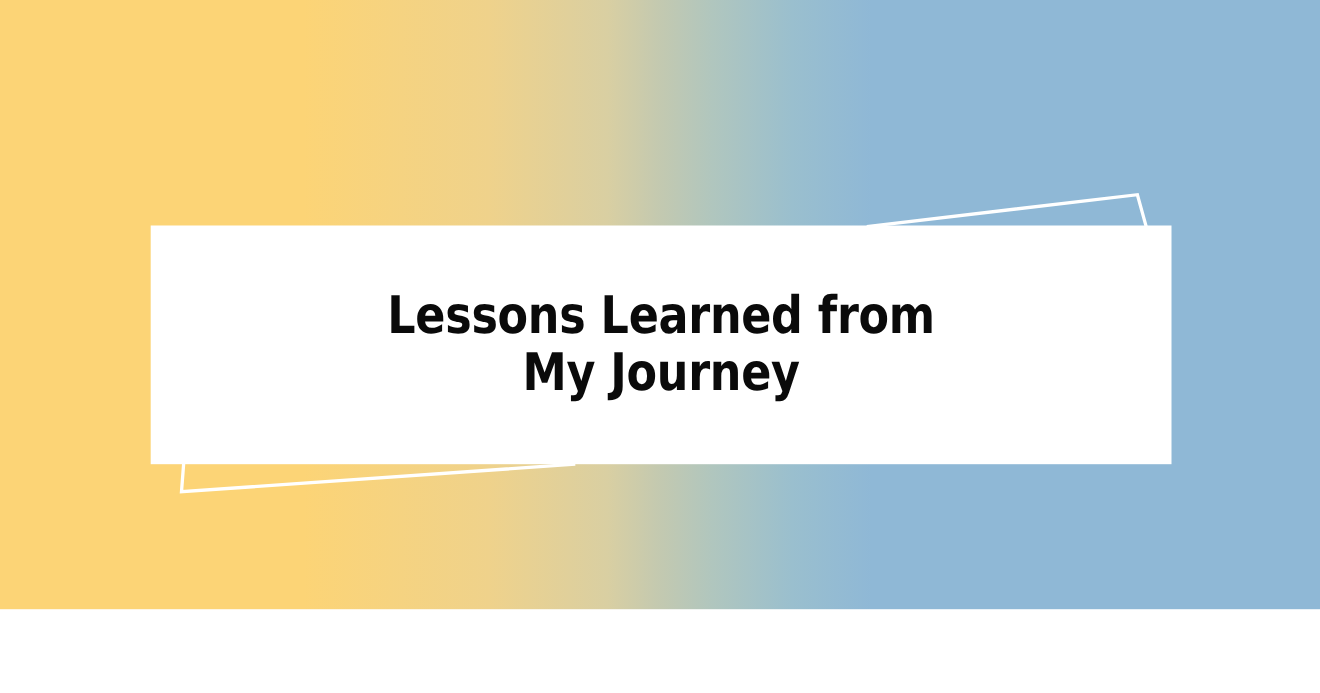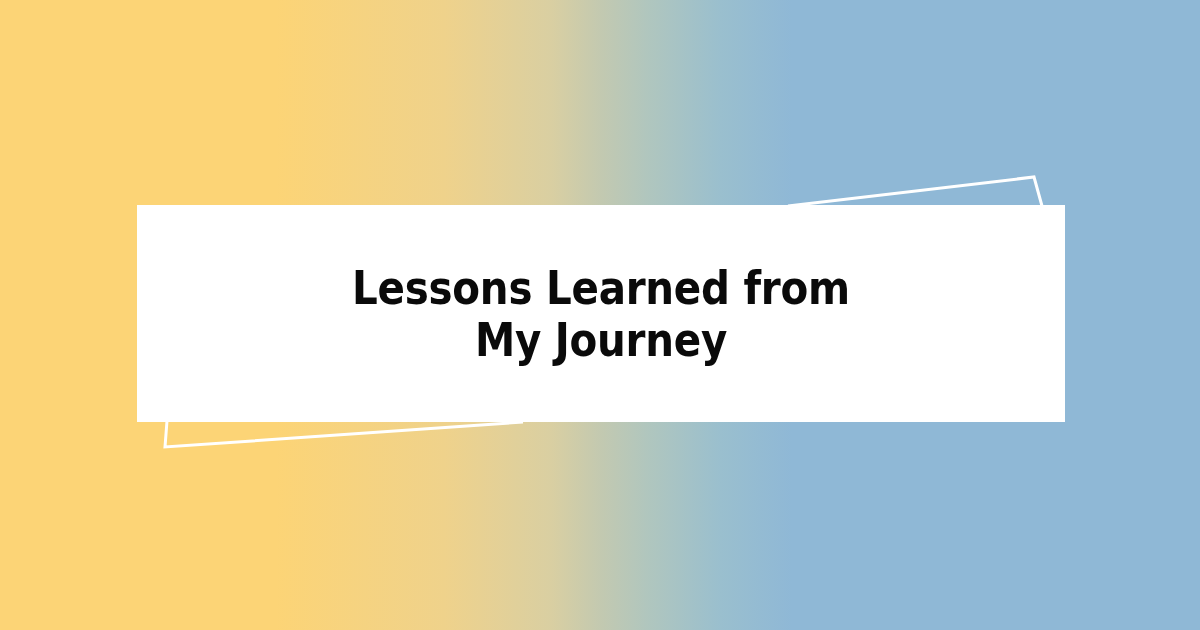--- a/index.html
+++ b/index.html
@@ -12,21 +12,21 @@
     width: 1200px;
     height: 630px;
     overflow: hidden;
     font-family: "DejaVu Sans", "Liberation Sans", sans-serif;
   }
 
   
   .stage {
     position: relative;
     width: 1200px;
-    height: 630px;
+    height: 554px;
     overflow: hidden;
   }
 
   .bg-gradient {
     position: absolute;
     inset: 0;
     background: linear-gradient(
       90deg,
       #FCD476 0%,
       #FCD476 23%,

